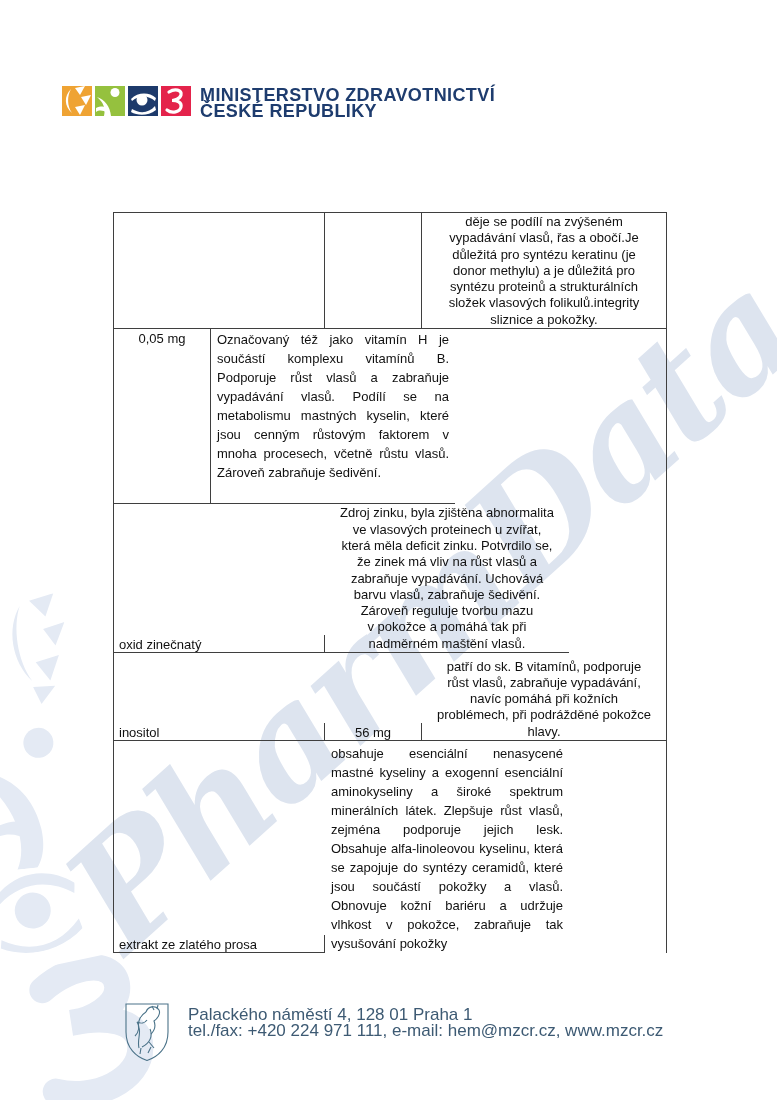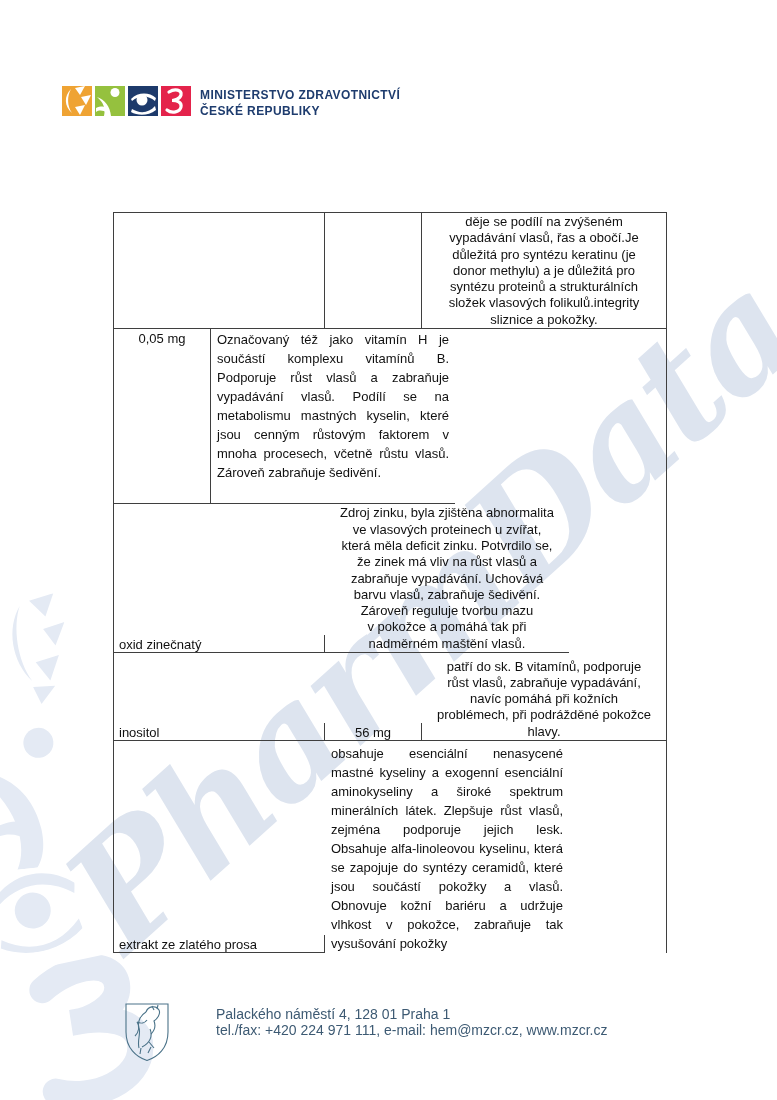--- a/index.html
+++ b/index.html
@@ -19,21 +19,21 @@
     font-size:150px; line-height:170px; letter-spacing:-4px;
     text-align:center; white-space:nowrap;
   }
   .wm-glyph { position:absolute; }
 
   
   .logo-row { position:absolute; left:62px; top:86px; display:flex; gap:3px; z-index:2; }
   .logo-row svg { width:30px; height:30px; display:block; }
   .ministry-name {
     position:absolute; left:200px; top:87px; z-index:2;
-    font-weight:bold; font-size:12px; line-height:16px; letter-spacing:0.4px;
+    font-weight:bold; font-size:18px; line-height:16px; letter-spacing:0.4px;
   }
 
   
   .doc-table {
     position:absolute; left:113px; top:212px; width:554px; z-index:2;
     border:1px solid #3f3f3f; border-bottom:none;
     font-size:13px;
   }
   .t-row { display:flex; }
   .cell { overflow:hidden; }
@@ -42,22 +42,22 @@
   .c-desc { width:244px; padding:1px 6px 0 6px; }
   .bb .cell { border-bottom:1px solid #3f3f3f; }
   .r5 .c-ing, .r5 .c-amt { border-bottom:1px solid #3f3f3f; }
   .r1 { height:116px; } .r2 { height:175px; } .r3 { height:149px;align-items:flex-end; }
   .r4 { height:88px;align-items:flex-end; }  .r5 { height:212px;align-items:flex-end; }
   .d-center { text-align:center; line-height:16.3px; white-space:pre-line; }
   .d-just   { text-align:justify; line-height:19px; }
 
   
   .emblem { position:absolute; left:124px; top:1002px; z-index:2; }
-  .footer-text { position:absolute; left:216px; top:1007px; z-index:2;
-    font-size:14px; line-height:15.5px; }
+  .footer-text { position:absolute; left:188px; top:1007px; z-index:2;
+    font-size:17px; line-height:15.5px; }
 </style>
 </head>
 <body>
 
 <div class="page">
 
   <div class="wm-layer">
     <div class="wm-script" style="color: rgb(221, 228, 239);">PharmData</div>
 
     <svg class="wm-glyph" style="left:6px; top:596px; transform:rotate(-8deg);" width="62" height="108" viewBox="0 0 62 108">

